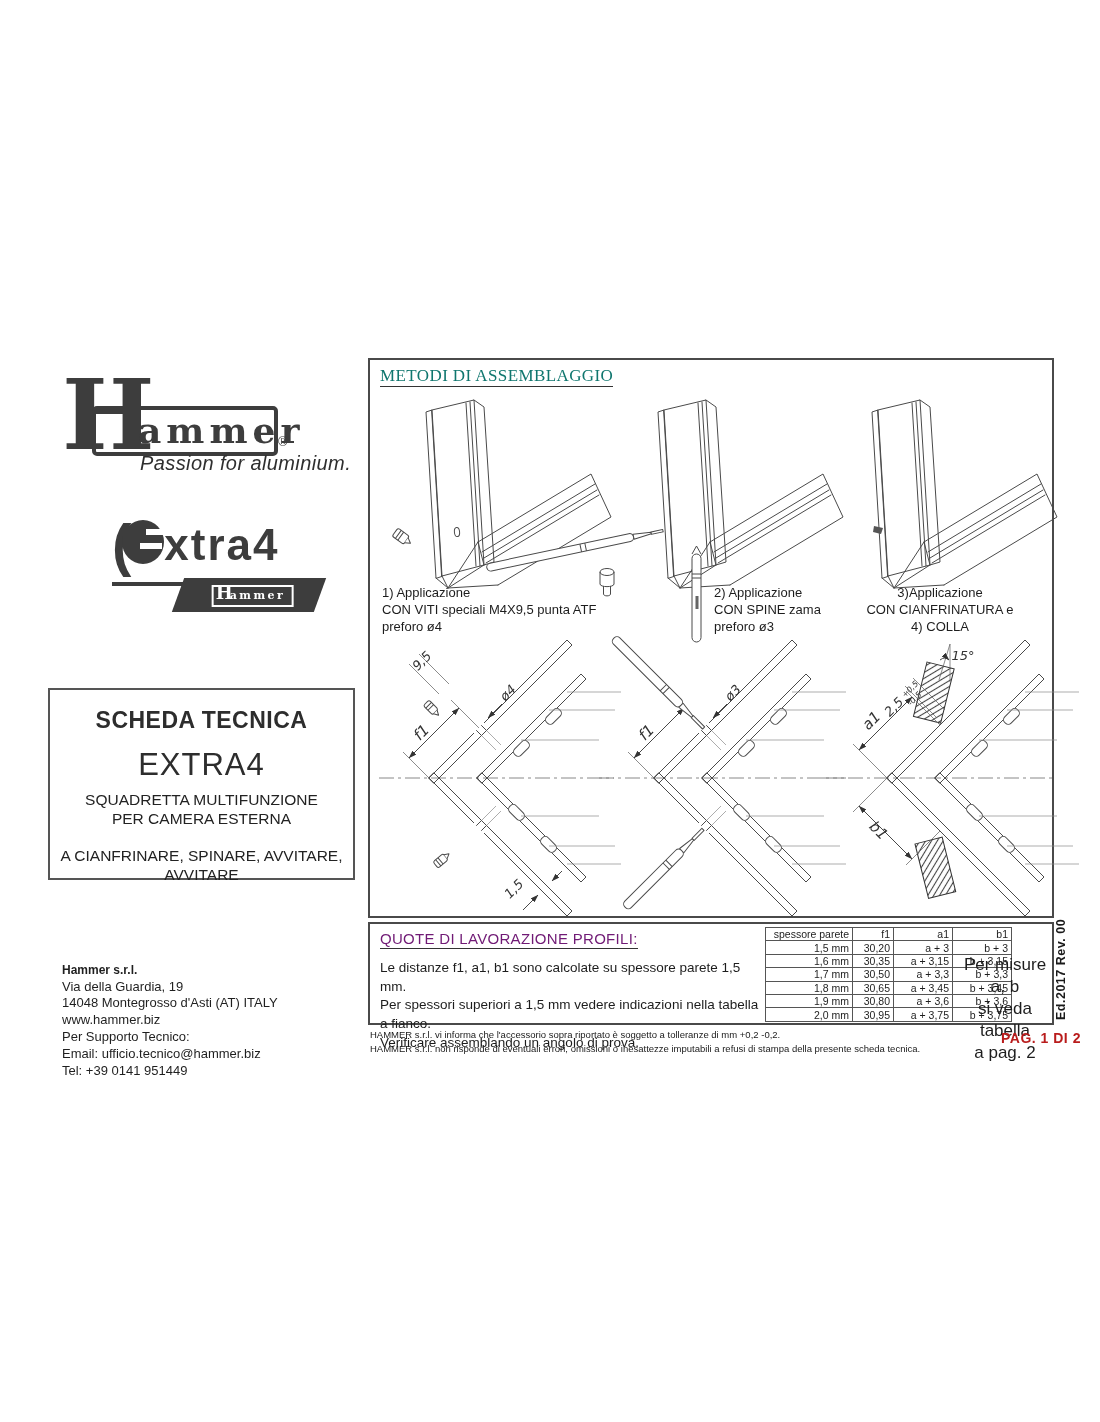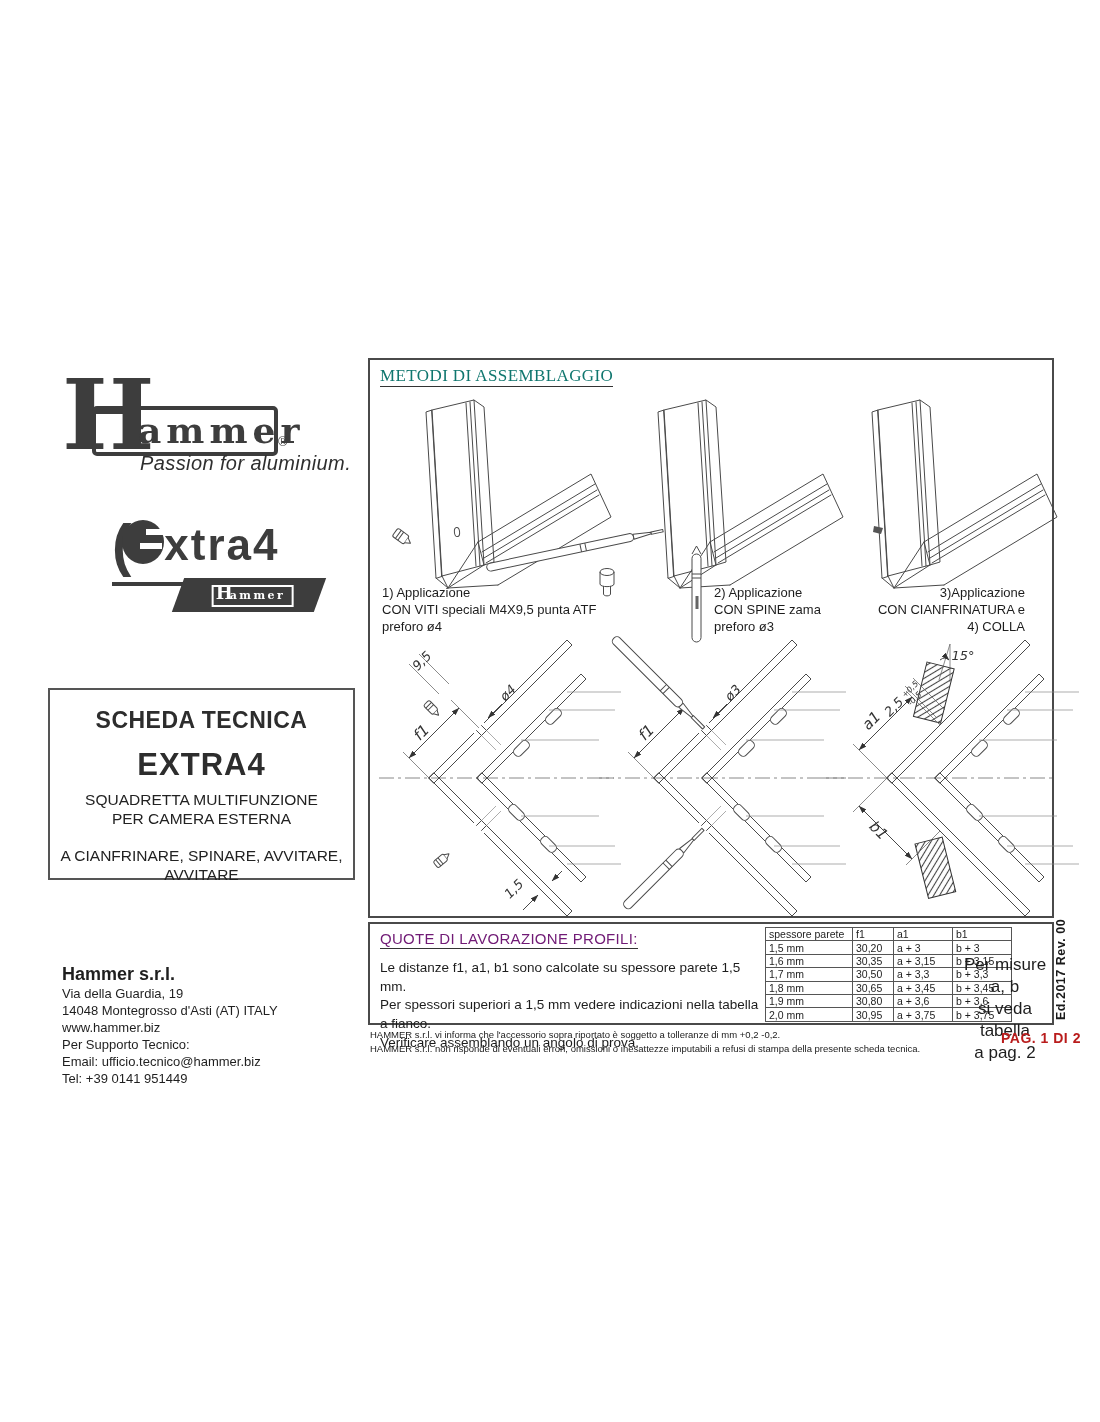--- a/index.html
+++ b/index.html
@@ -36,41 +36,41 @@
   .e-bar{position:absolute;left:0;top:62px;width:128px;height:4px;background:#3d3d3d;}
   .e-pgram{position:absolute;left:66px;top:58px;width:142px;height:34px;background:#3d3d3d;transform:skewX(-20deg);}
   .mini{transform:skewX(20deg);position:relative;width:78px;height:18px;border:2px solid #fff;margin:7px 0 0 34px;}
   .mini .mh{position:absolute;left:2px;top:-5px;color:#fff;font-family:"DejaVu Serif",serif;font-weight:bold;font-size:18px;}
   .mini .ma{position:absolute;left:16px;top:2px;color:#fff;font-family:"DejaVu Serif",serif;font-weight:bold;
             font-size:11px;letter-spacing:2.5px;}
 
   
   .scheda{border:2px solid #555;text-align:center;}
   .scheda .t1{font-size:23px;font-weight:bold;color:#2d2d2d;margin-top:17px;letter-spacing:.5px;}
-  .scheda .t2{font-size:31px;font-weight:bold;color:#2d2d2d;margin-top:13px;letter-spacing:1px;}
+  .scheda .t2{font-size:31px;font-weight:normal;color:#2d2d2d;margin-top:13px;letter-spacing:1px;}
   .scheda .t3{font-size:15.5px;color:#222;line-height:1.25;margin-top:7px;}
   .scheda .t4{font-size:15.5px;color:#222;line-height:1.25;margin-top:17px;}
 
   .contact{font-size:13px;line-height:1.3;color:#1f1f1f;}
-  .contact .co{font-weight:bold;font-size:18px;}
+  .contact .co{font-weight:bold;font-size:12px;}
 
   
   .mainbox{border:2px solid #4a4a4a;}
   .mb-title{display:inline-block;font-size:17px;color:#0f766e;letter-spacing:.4px;
             border-bottom:1.5px solid #333;padding-bottom:0;font-family:Liberation Serif, serif;}
   .cap{font-size:13px;line-height:1.32;color:#1d1d1d;}
 
   
   .quotebox{border:2px solid #4a4a4a;}
   .q-title{display:inline-block;font-size:15px;color:#701a75;letter-spacing:.3px;
            border-bottom:1.2px solid #333;padding-bottom:1px;}
   .q-body{font-size:13.5px;line-height:1.38;color:#1d1d1d;}
   .q-note{font-size:17px;line-height:1.3;color:#1d1d1d;text-align:center;}
   table.qt{border-collapse:collapse;font-size:10.5px;color:#1d1d1d;}
-  table.qt th,table.qt td{border:1px solid #555;padding:0 3px;height:12.4px;text-align:left;font-weight:normal;}
+  table.qt th,table.qt td{border:1px solid #555;padding:0 3px;height:12.4px;text-align:right;font-weight:normal;}
   table.qt th{font-size:10.5px;}
   table.qt td.c0{width:80px;}
   table.qt td.c1,table.qt th.h1{width:34px;}
   table.qt td.c2,table.qt td.c3{width:52px;}
 
   .foot{font-size:9.5px;line-height:1.5;color:#1a1a1a;}
   .pag{font-size:14px;font-weight:bold;color:#b91c1c;letter-spacing:.5px;margin-left:24px;}
   .edition{font-size:12.5px;font-weight:bold;color:#1a1a1a;transform:rotate(-90deg);
            transform-origin:0 0;white-space:nowrap;letter-spacing:.5px;}
 </style>
@@ -242,21 +242,21 @@
     <div class="abs cap" style="left:12px;top:224px;width:240px">
       <div>1) Applicazione</div>
       <div>CON VITI speciali M4X9,5 punta ATF</div>
       <div>preforo ø4</div>
     </div>
     <div class="abs cap" style="left:344px;top:224px;width:160px">
       <div>2) Applicazione</div>
       <div>CON SPINE zama</div>
       <div>preforo ø3</div>
     </div>
-    <div class="abs cap" style="left:485px;top:224px;width:170px;text-align:right">
+    <div class="abs cap" style="left:485px;top:224px;width:170px;text-align:center">
       <div>3)Applicazione</div>
       <div>CON CIANFRINATURA e</div>
       <div>4) COLLA</div>
     </div>
 
     <svg class="abs" style="left:29px;top:288px" width="230" height="270" viewBox="0 0 230 270">
       <line x1="-20" y1="130" x2="215" y2="130" class="cl"></line>
       <use href="#xsec"></use>
         <use href="#xholes"></use>
       <g>

